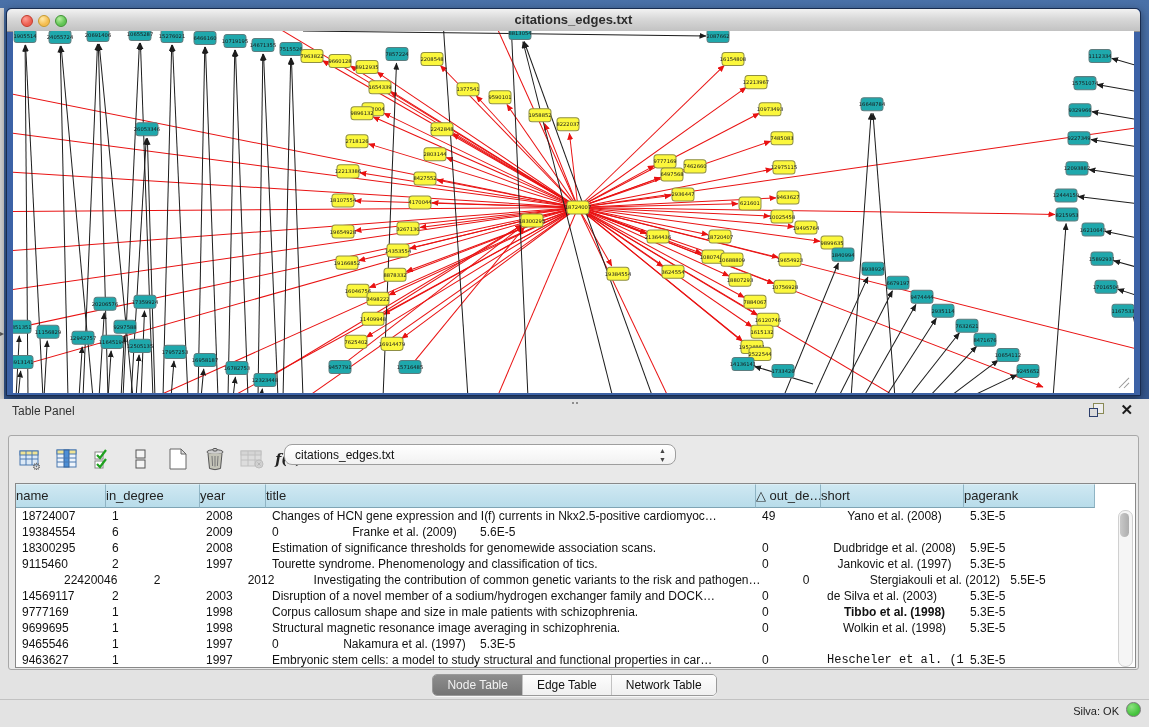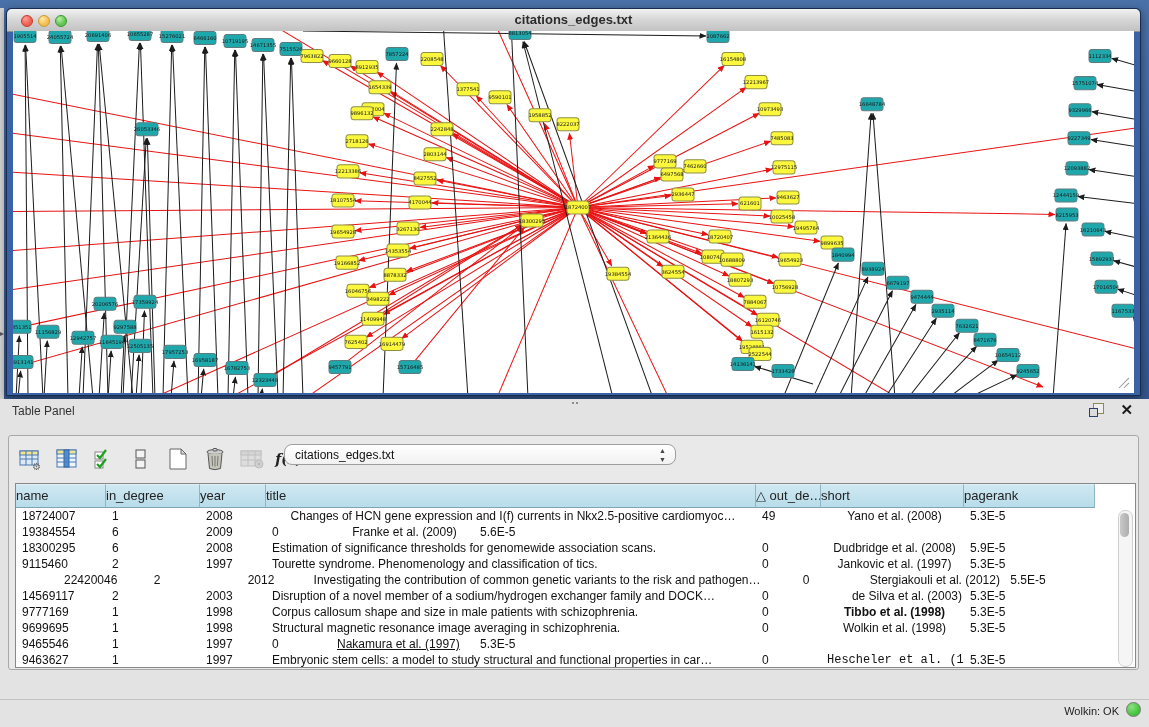--- a/index.html
+++ b/index.html
@@ -779,21 +779,21 @@
           <div class="th" style="width: 490px;">title</div>
           <div class="th" style="width: 65px;">△ out_de…</div>
           <div class="th" style="width: 143px;">short</div>
           <div class="th" style="width: 131px;">pagerank</div>
         </div>
       <div class="tbody" id="tbody">
           <div class="tr">
             <div class="td" style="width: 90px; text-align: left;">18724007</div>
             <div class="td" style="width: 94px; text-align: left;">1</div>
             <div class="td" style="width: 66px; text-align: left;">2008</div>
-            <div class="td" style="width: 490px; text-align: center;">Changes of HCN gene expression and I(f) currents in Nkx2.5-positive cardiomyoc…</div>
+            <div class="td" style="width: 490px; text-align: left;">Changes of HCN gene expression and I(f) currents in Nkx2.5-positive cardiomyoc…</div>
             <div class="td" style="width: 65px; text-align: left;">49</div>
             <div class="td" style="width: 143px; text-align: center;">Yano et al. (2008)</div>
             <div class="td" style="width: 131px; text-align: left;">5.3E-5</div>
           </div>
           <div class="tr">
             <div class="td" style="width: 90px; text-align: left;">19384554</div>
             <div class="td" style="width: 94px; text-align: left;">6</div>
             <div class="td" style="width: 66px; text-align: left;">2009</div>
             <div class="td" style="width: 65px; text-align: left;">0</div>
             <div class="td" style="width: 143px; text-align: center;">Franke et al. (2009)</div>
@@ -825,21 +825,21 @@
             <div class="td" style="width: 65px; text-align: left;">0</div>
             <div class="td" style="width: 143px; text-align: center;">Stergiakouli et al. (2012)</div>
             <div class="td" style="width: 131px; text-align: left;">5.5E-5</div>
           </div>
           <div class="tr">
             <div class="td" style="width: 90px; text-align: left;">14569117</div>
             <div class="td" style="width: 94px; text-align: left;">2</div>
             <div class="td" style="width: 66px; text-align: left;">2003</div>
             <div class="td" style="width: 490px; text-align: left;">Disruption of a novel member of a sodium/hydrogen exchanger family and DOCK…</div>
             <div class="td" style="width: 65px; text-align: left;">0</div>
-            <div class="td" style="width: 143px; text-align: right;">de Silva et al. (2003)</div>
+            <div class="td" style="width: 143px; text-align: left;">de Silva et al. (2003)</div>
             <div class="td" style="width: 131px; text-align: left;">5.3E-5</div>
           </div>
           <div class="tr">
             <div class="td" style="width: 90px; text-align: left;">9777169</div>
             <div class="td" style="width: 94px; text-align: left;">1</div>
             <div class="td" style="width: 66px; text-align: left;">1998</div>
             <div class="td" style="width: 490px; text-align: left;">Corpus callosum shape and size in male patients with schizophrenia.</div>
             <div class="td" style="width: 65px; text-align: left;">0</div>
             <div class="td" style="width: 143px; text-align: center; font-weight: bold;">Tibbo et al. (1998)</div>
             <div class="td" style="width: 131px; text-align: left;">5.3E-5</div>
@@ -851,36 +851,43 @@
             <div class="td" style="width: 490px; text-align: left;">Structural magnetic resonance image averaging in schizophrenia.</div>
             <div class="td" style="width: 65px; text-align: left;">0</div>
             <div class="td" style="width: 143px; text-align: center;">Wolkin et al. (1998)</div>
             <div class="td" style="width: 131px; text-align: left;">5.3E-5</div>
           </div>
           <div class="tr">
             <div class="td" style="width: 90px; text-align: left;">9465546</div>
             <div class="td" style="width: 94px; text-align: left;">1</div>
             <div class="td" style="width: 66px; text-align: left;">1997</div>
             <div class="td" style="width: 65px; text-align: left;">0</div>
-            <div class="td" style="width: 143px; text-align: left; text-decoration: underline;">Nakamura et al. (1997)</div>
+            <div class="td" style="width: 143px; text-align: center;">Nakamura et al. (1997)</div>
             <div class="td" style="width: 131px; text-align: left;">5.3E-5</div>
           </div>
           <div class="tr">
             <div class="td" style="width: 90px; text-align: left;">9463627</div>
             <div class="td" style="width: 94px; text-align: left;">1</div>
             <div class="td" style="width: 66px; text-align: left;">1997</div>
             <div class="td" style="width: 490px; text-align: left;">Embryonic stem cells: a model to study structural and functional properties in car…</div>
             <div class="td" style="width: 65px; text-align: left;">0</div>
             <div class="td" style="width: 143px; text-align: center; font-family: Liberation Mono, monospace;">Hescheler et al. (1997)</div>
             <div class="td" style="width: 131px; text-align: left;">5.3E-5</div>
           </div>
         </div>
       <div class="vscroll">
         <div class="vthumb"></div>
       </div>
     </div>
   </div>
 
+  <div class="tabs">
+    <div class="tabgrp" id="tabgrp">
+        <div class="tab sel">Node Table</div>
+        <div class="tab">Edge Table</div>
+        <div class="tab">Network Table</div>
+      </div>
+  </div>
 
   <div class="statusline"></div>
-  <span class="memory">Wolkin: OK</span>
+  <span class="memory">Silva: OK</span>
   <div class="memdot"></div>
 </div>
 
 </body></html>

